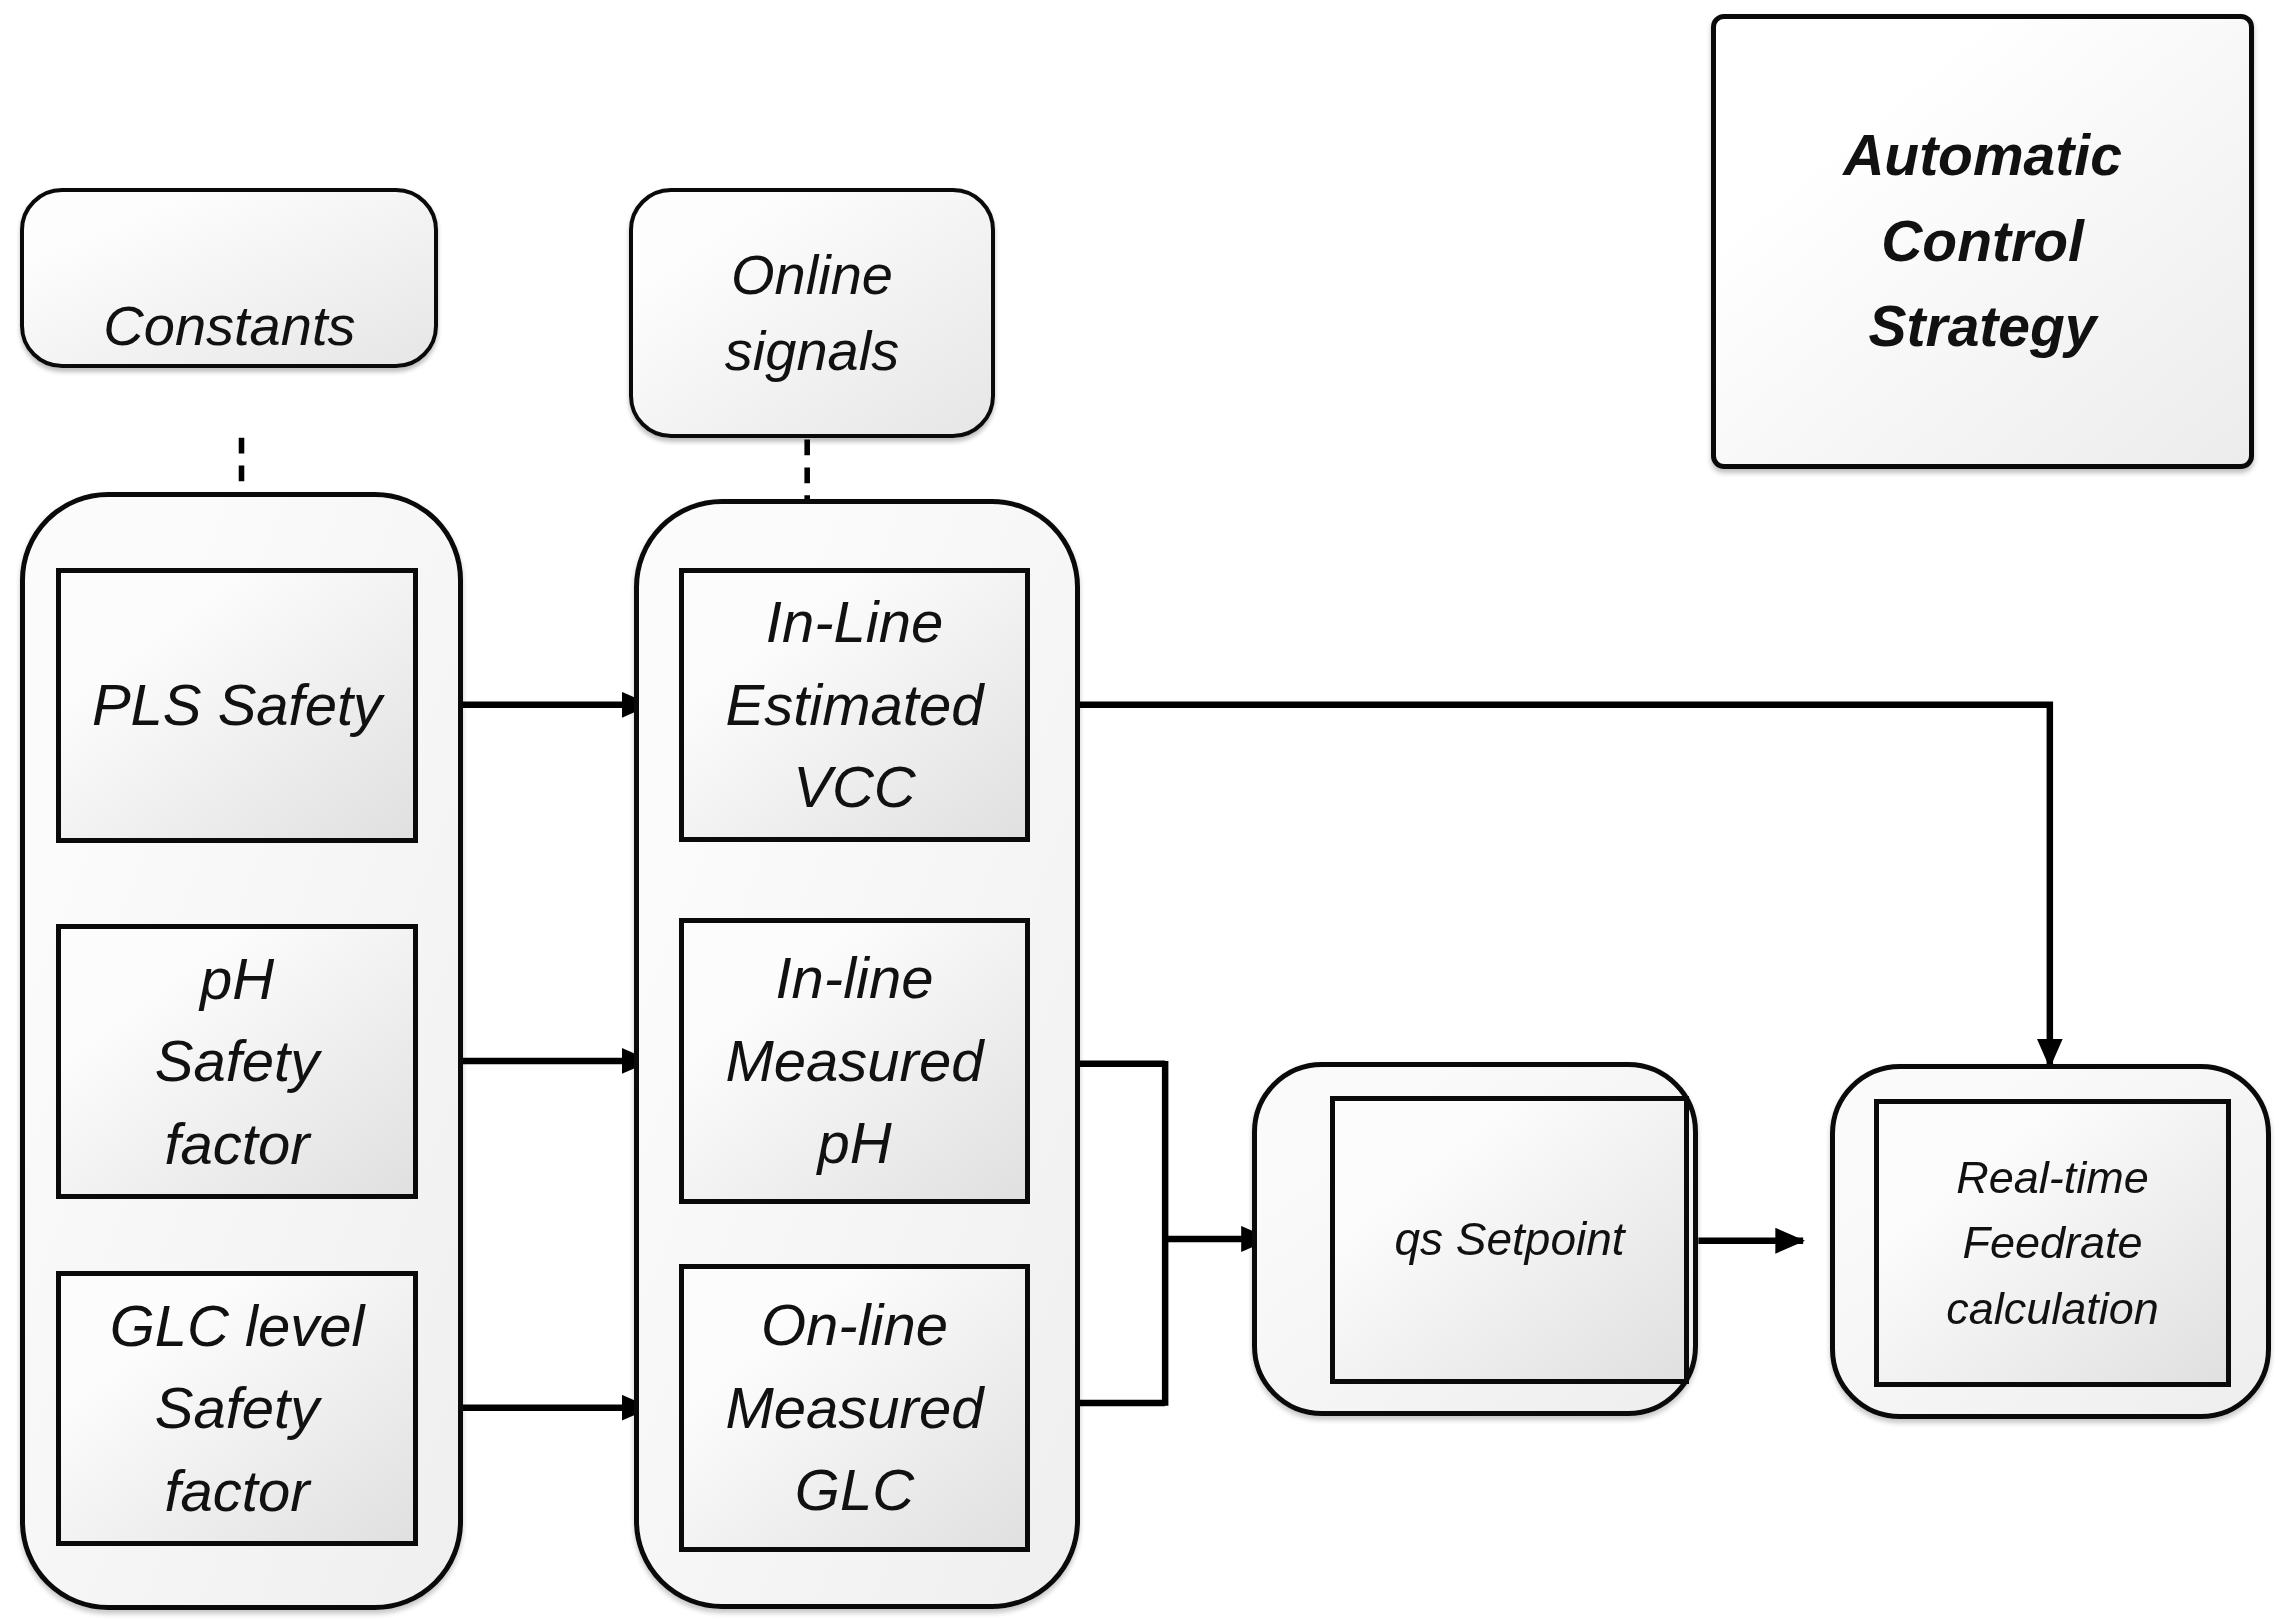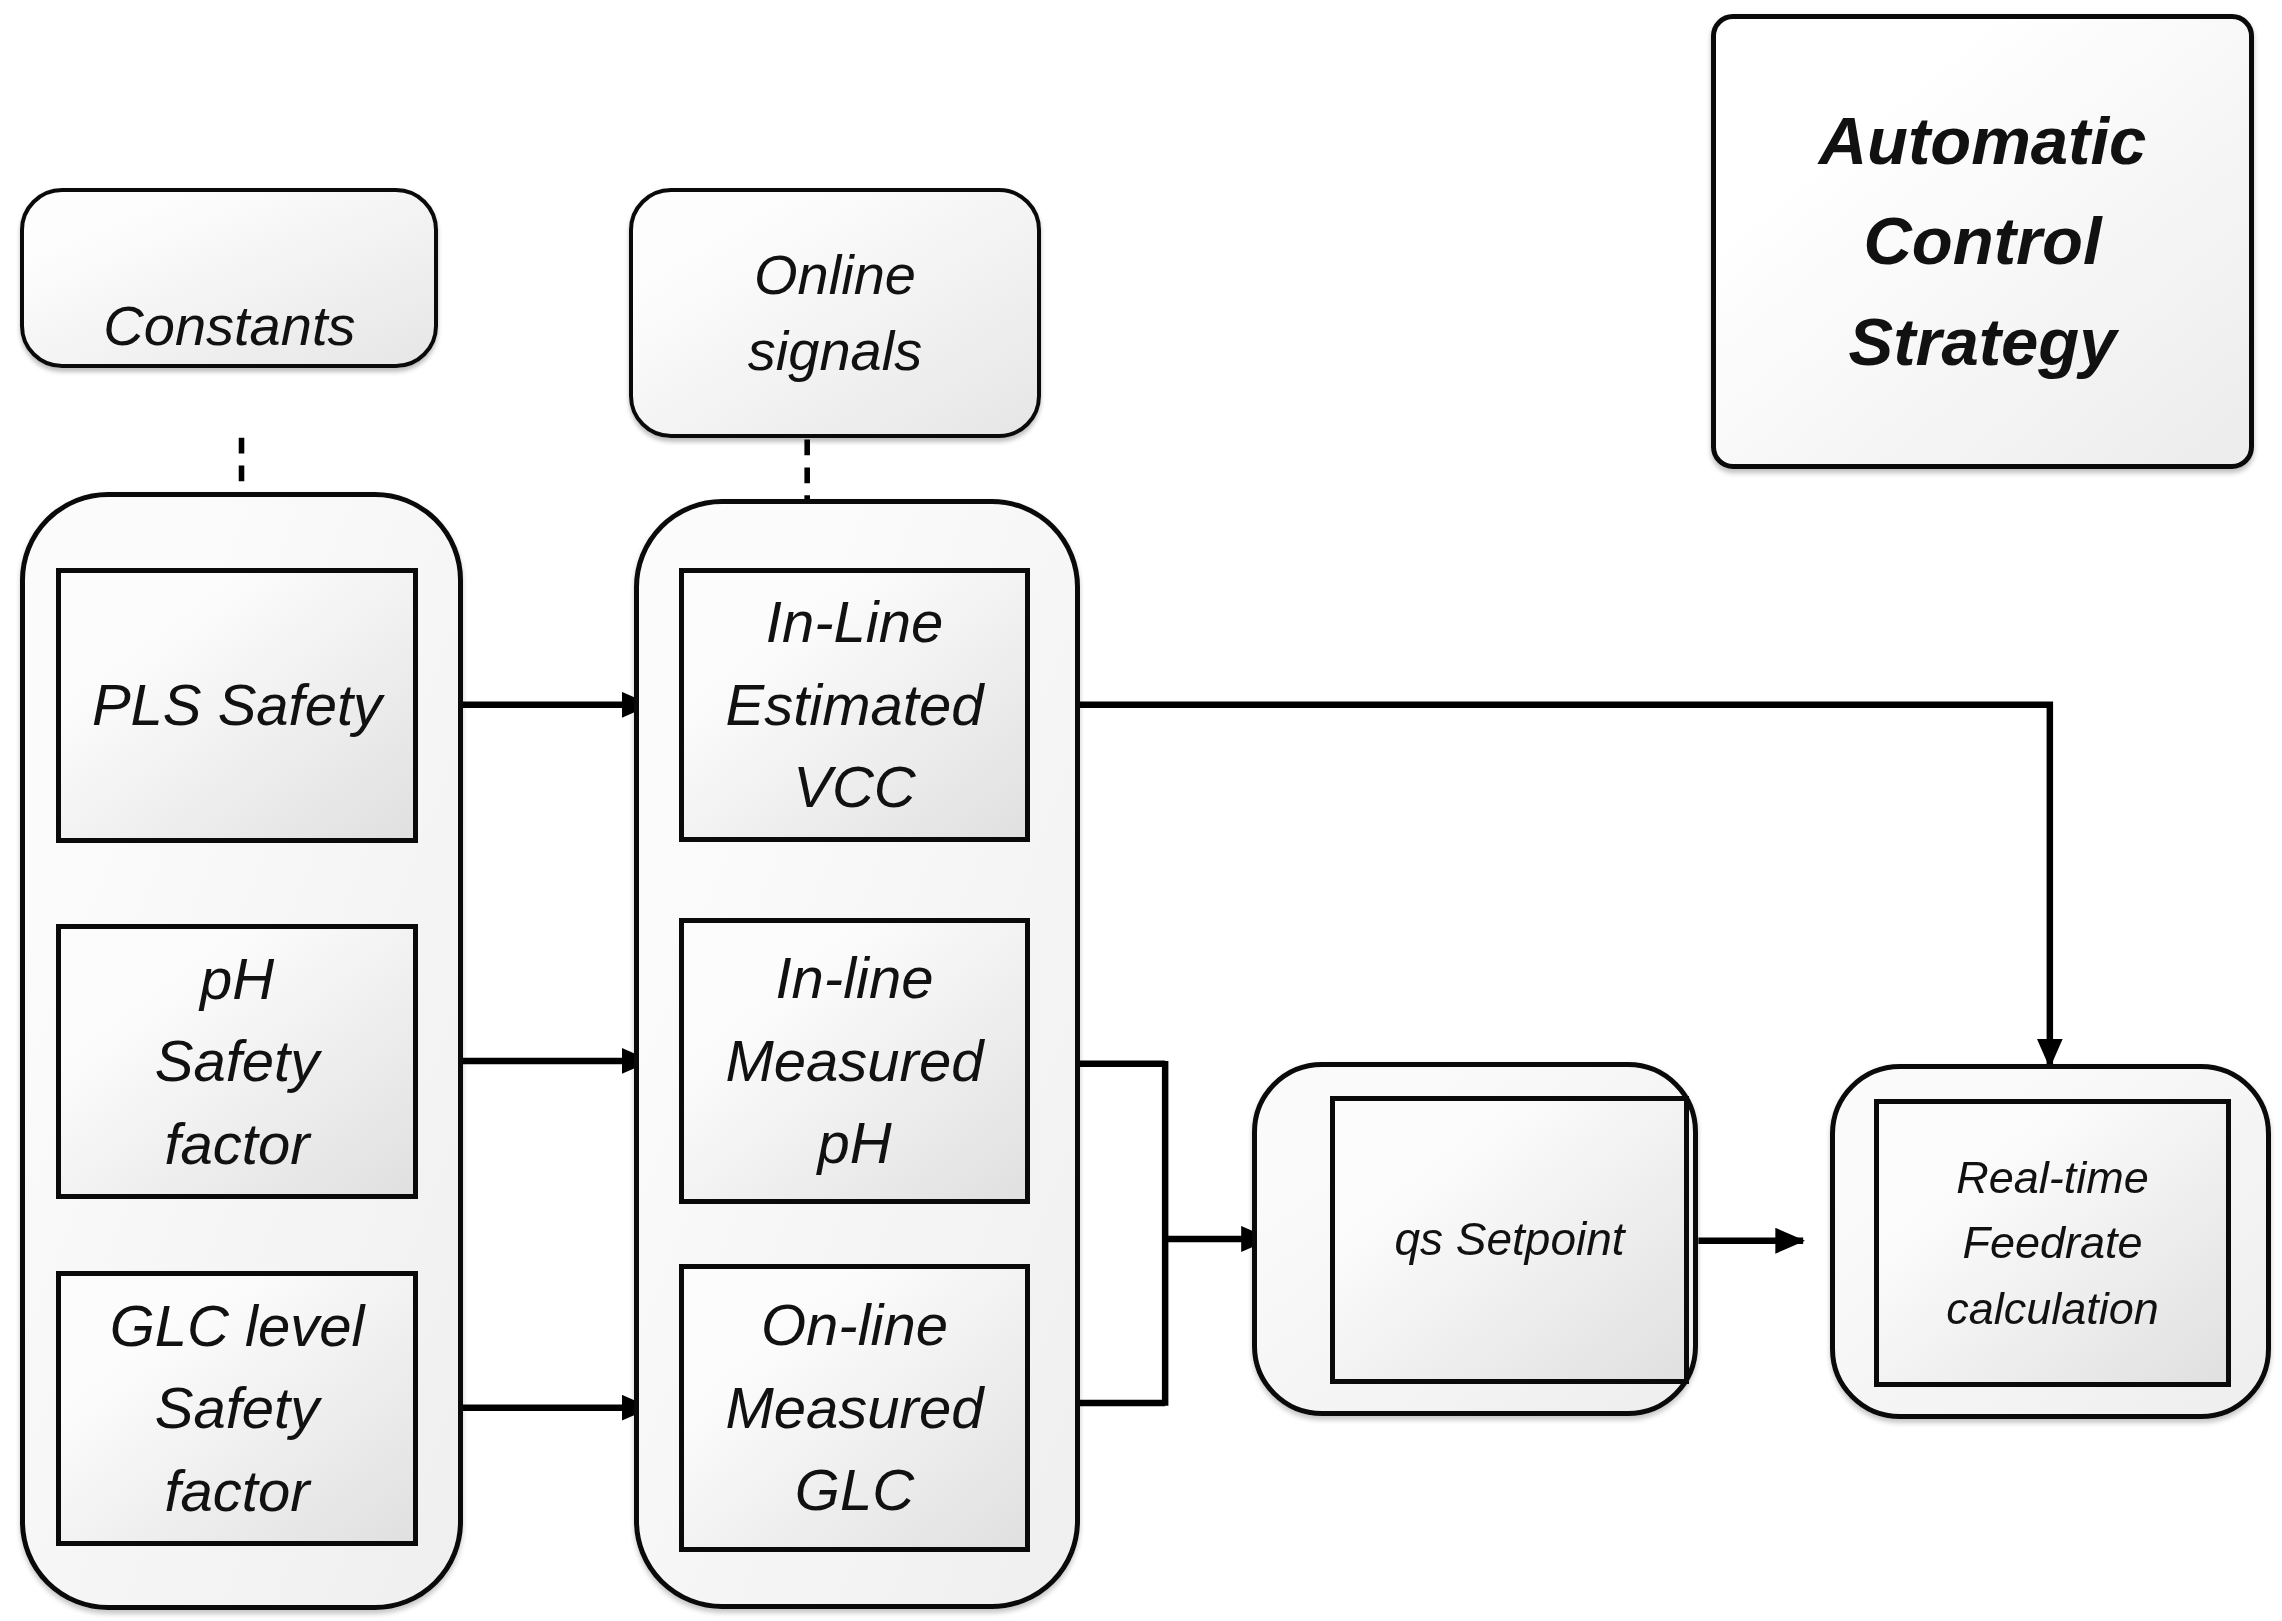--- a/index.html
+++ b/index.html
@@ -32,24 +32,24 @@
   .header-box {
     border: 4.6px solid #0a0a0a;
     border-radius: 42px;
     background: linear-gradient(to bottom right, #fdfdfd 20%, #e6e6e6 100%);
     box-shadow: 0 3.7px 4.6px rgba(0,0,0,0.25);
     font-size: 56px;
     line-height: 1.35;
   }
   .title-box {
     border: 5.6px solid #0a0a0a;
-    border-radius: 22px;
+    border-radius: 13px;
     background: linear-gradient(to bottom right, #ffffff 25%, #ececec 100%);
     box-shadow: 0 3.7px 5.6px rgba(0,0,0,0.25);
-    font-size: 67px;
+    font-size: 57px;
     font-weight: bold;
     line-height: 1.5;
   }
   .container-box {
     border: 5.6px solid #0a0a0a;
     border-radius: 88px;
     background: linear-gradient(to bottom right, #fbfbfb 20%, #efefef 100%);
     box-shadow: 0 3.7px 5.6px rgba(0,0,0,0.22);
   }
   .inner-box {
@@ -100,21 +100,21 @@
     <line x1="1256" y1="1144" x2="1256" y2="1516" stroke="#000" stroke-width="7"></line>
     <line x1="1256" y1="1336" x2="1368" y2="1336" stroke="#000" stroke-width="7" marker-end="url(#arr)"></line>
 
     <line x1="1831" y1="1338" x2="1944" y2="1338" stroke="#000" stroke-width="7" marker-end="url(#arr)"></line>
   </svg>
 
   <div class="node header-box" style="left:20.4px; top:188px; width:418px; height:180px;align-items:flex-end;">
     <span>Constants</span>
   </div>
 
-  <div class="node header-box" style="left:629px; top:188px; width:412px; height:250px;">
+  <div class="node header-box" style="left:629px; top:188px; width:366px; height:250px;">
     <span>Online
 signals</span>
   </div>
 
   <div class="node title-box" style="left:1711px; top:14px; width:543px; height:455px;">
     <span>Automatic
 Control
 Strategy</span>
   </div>
 

